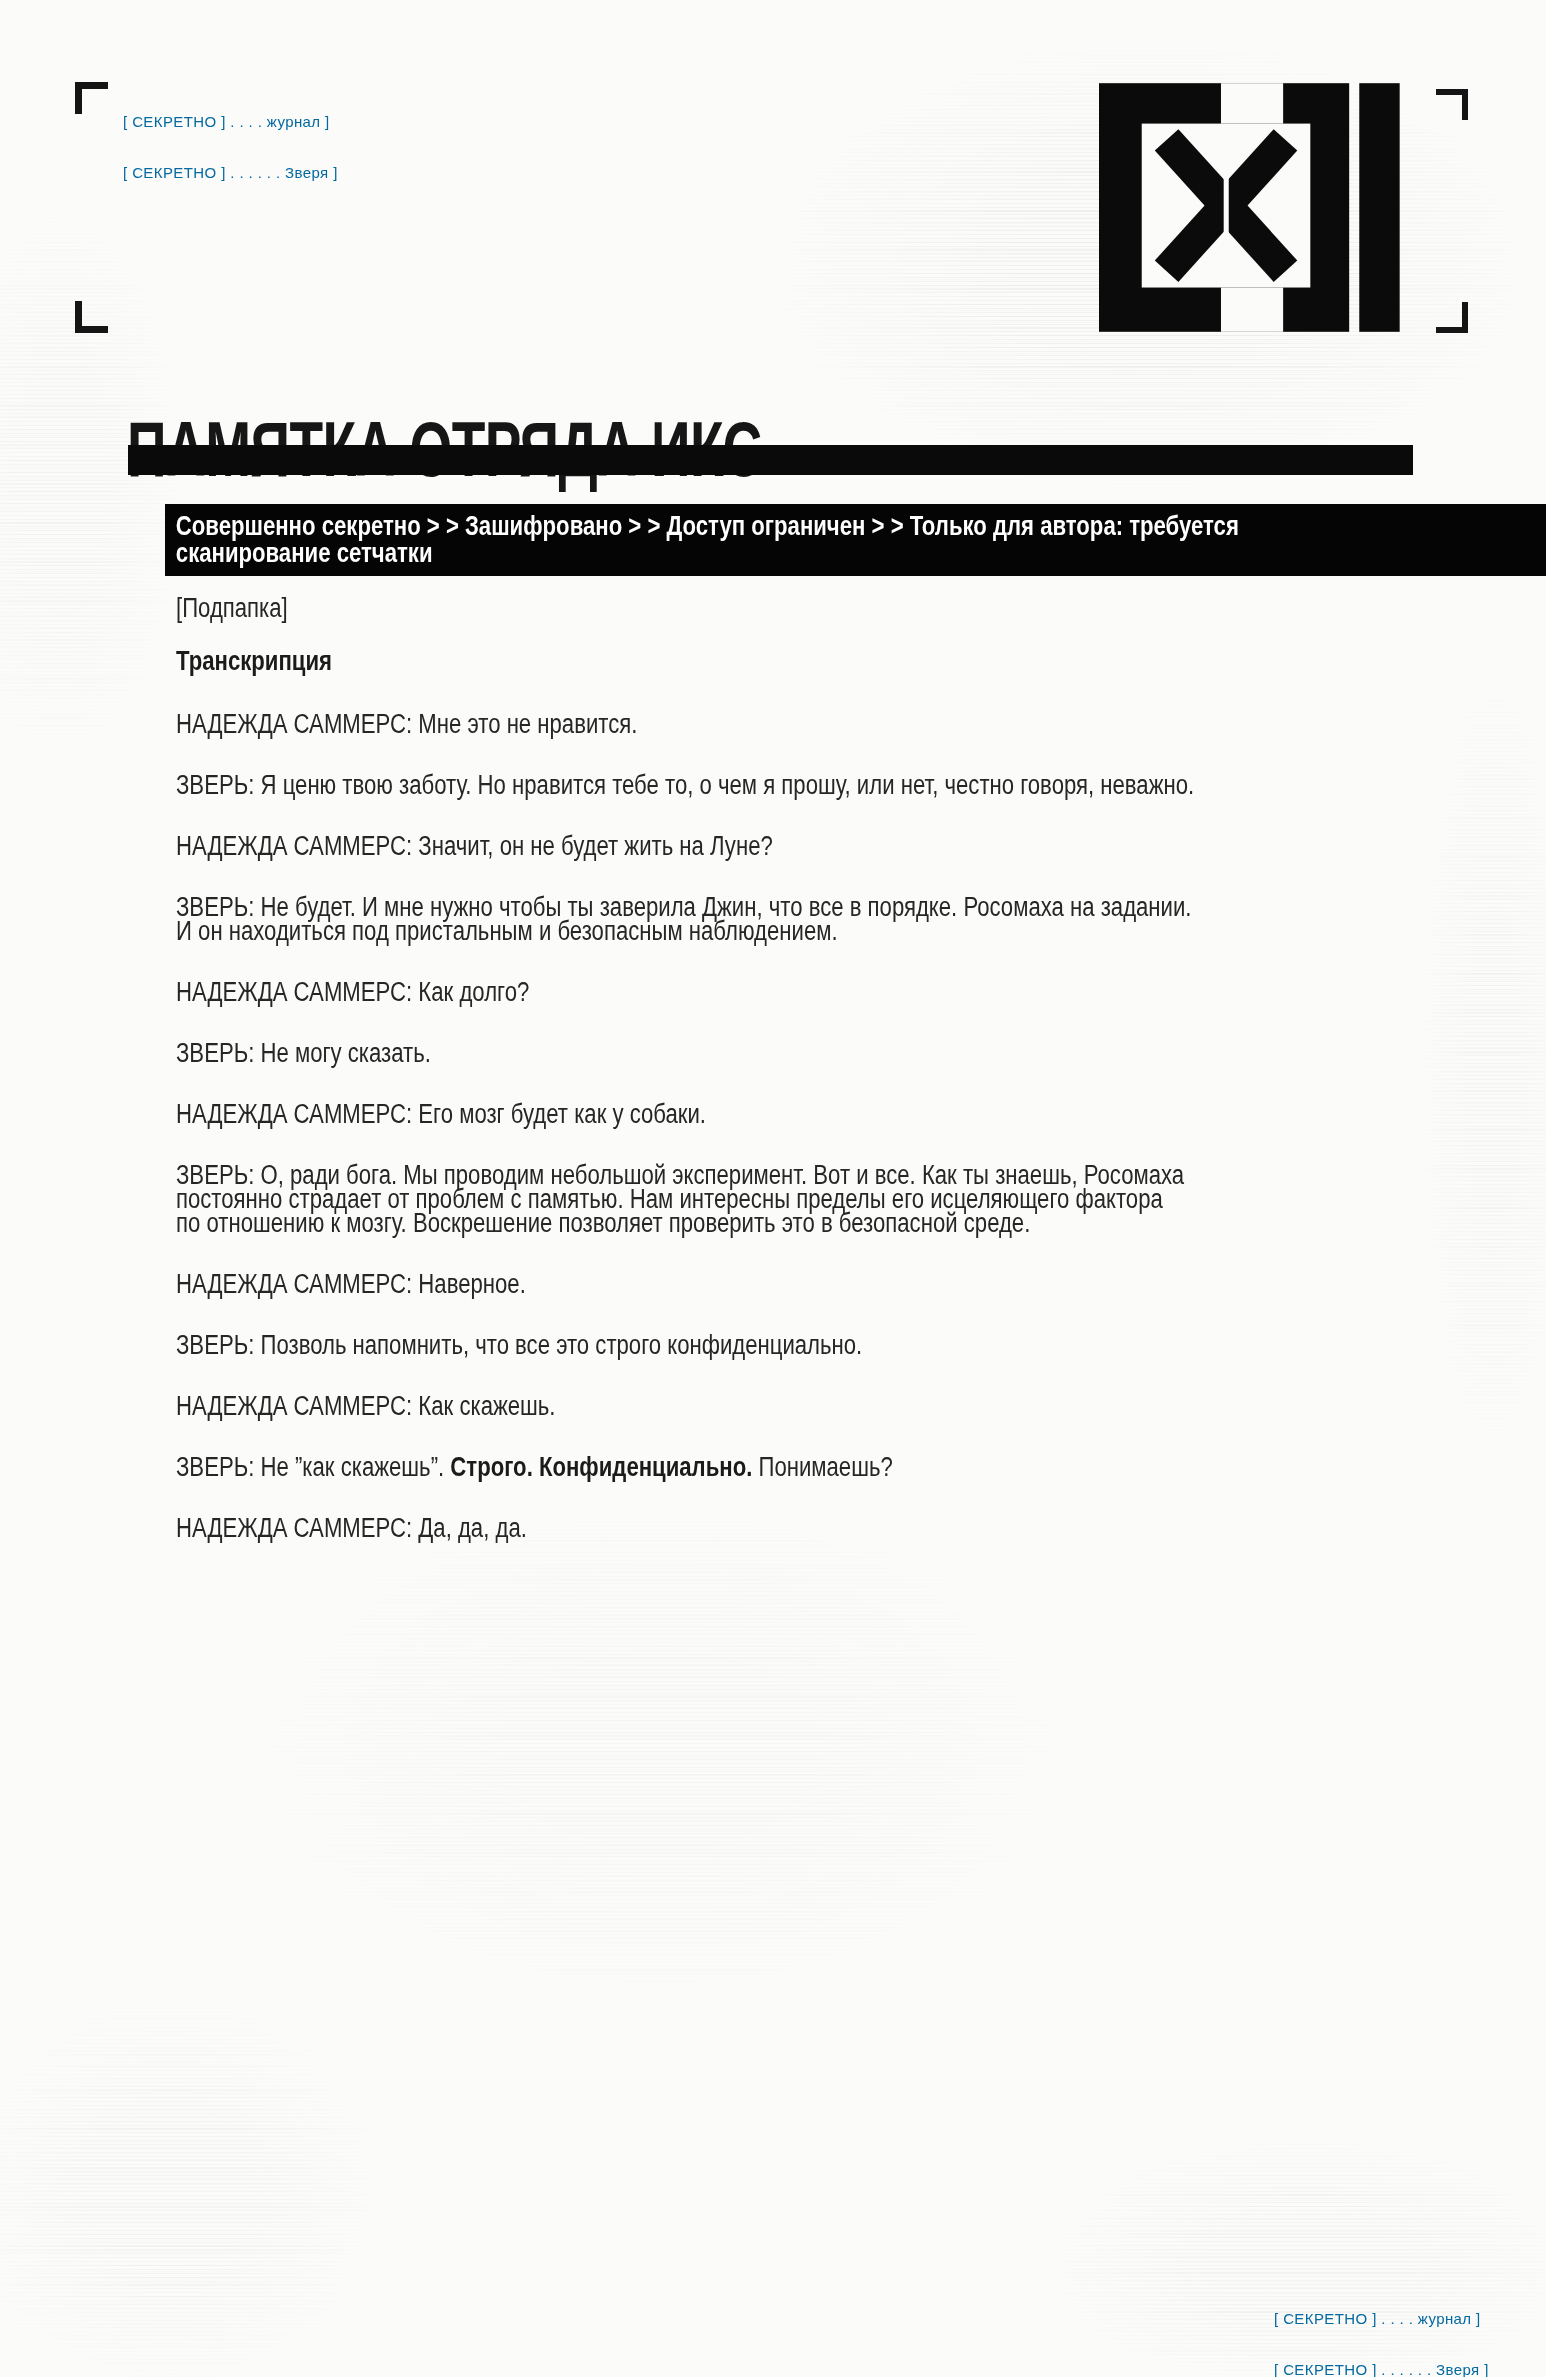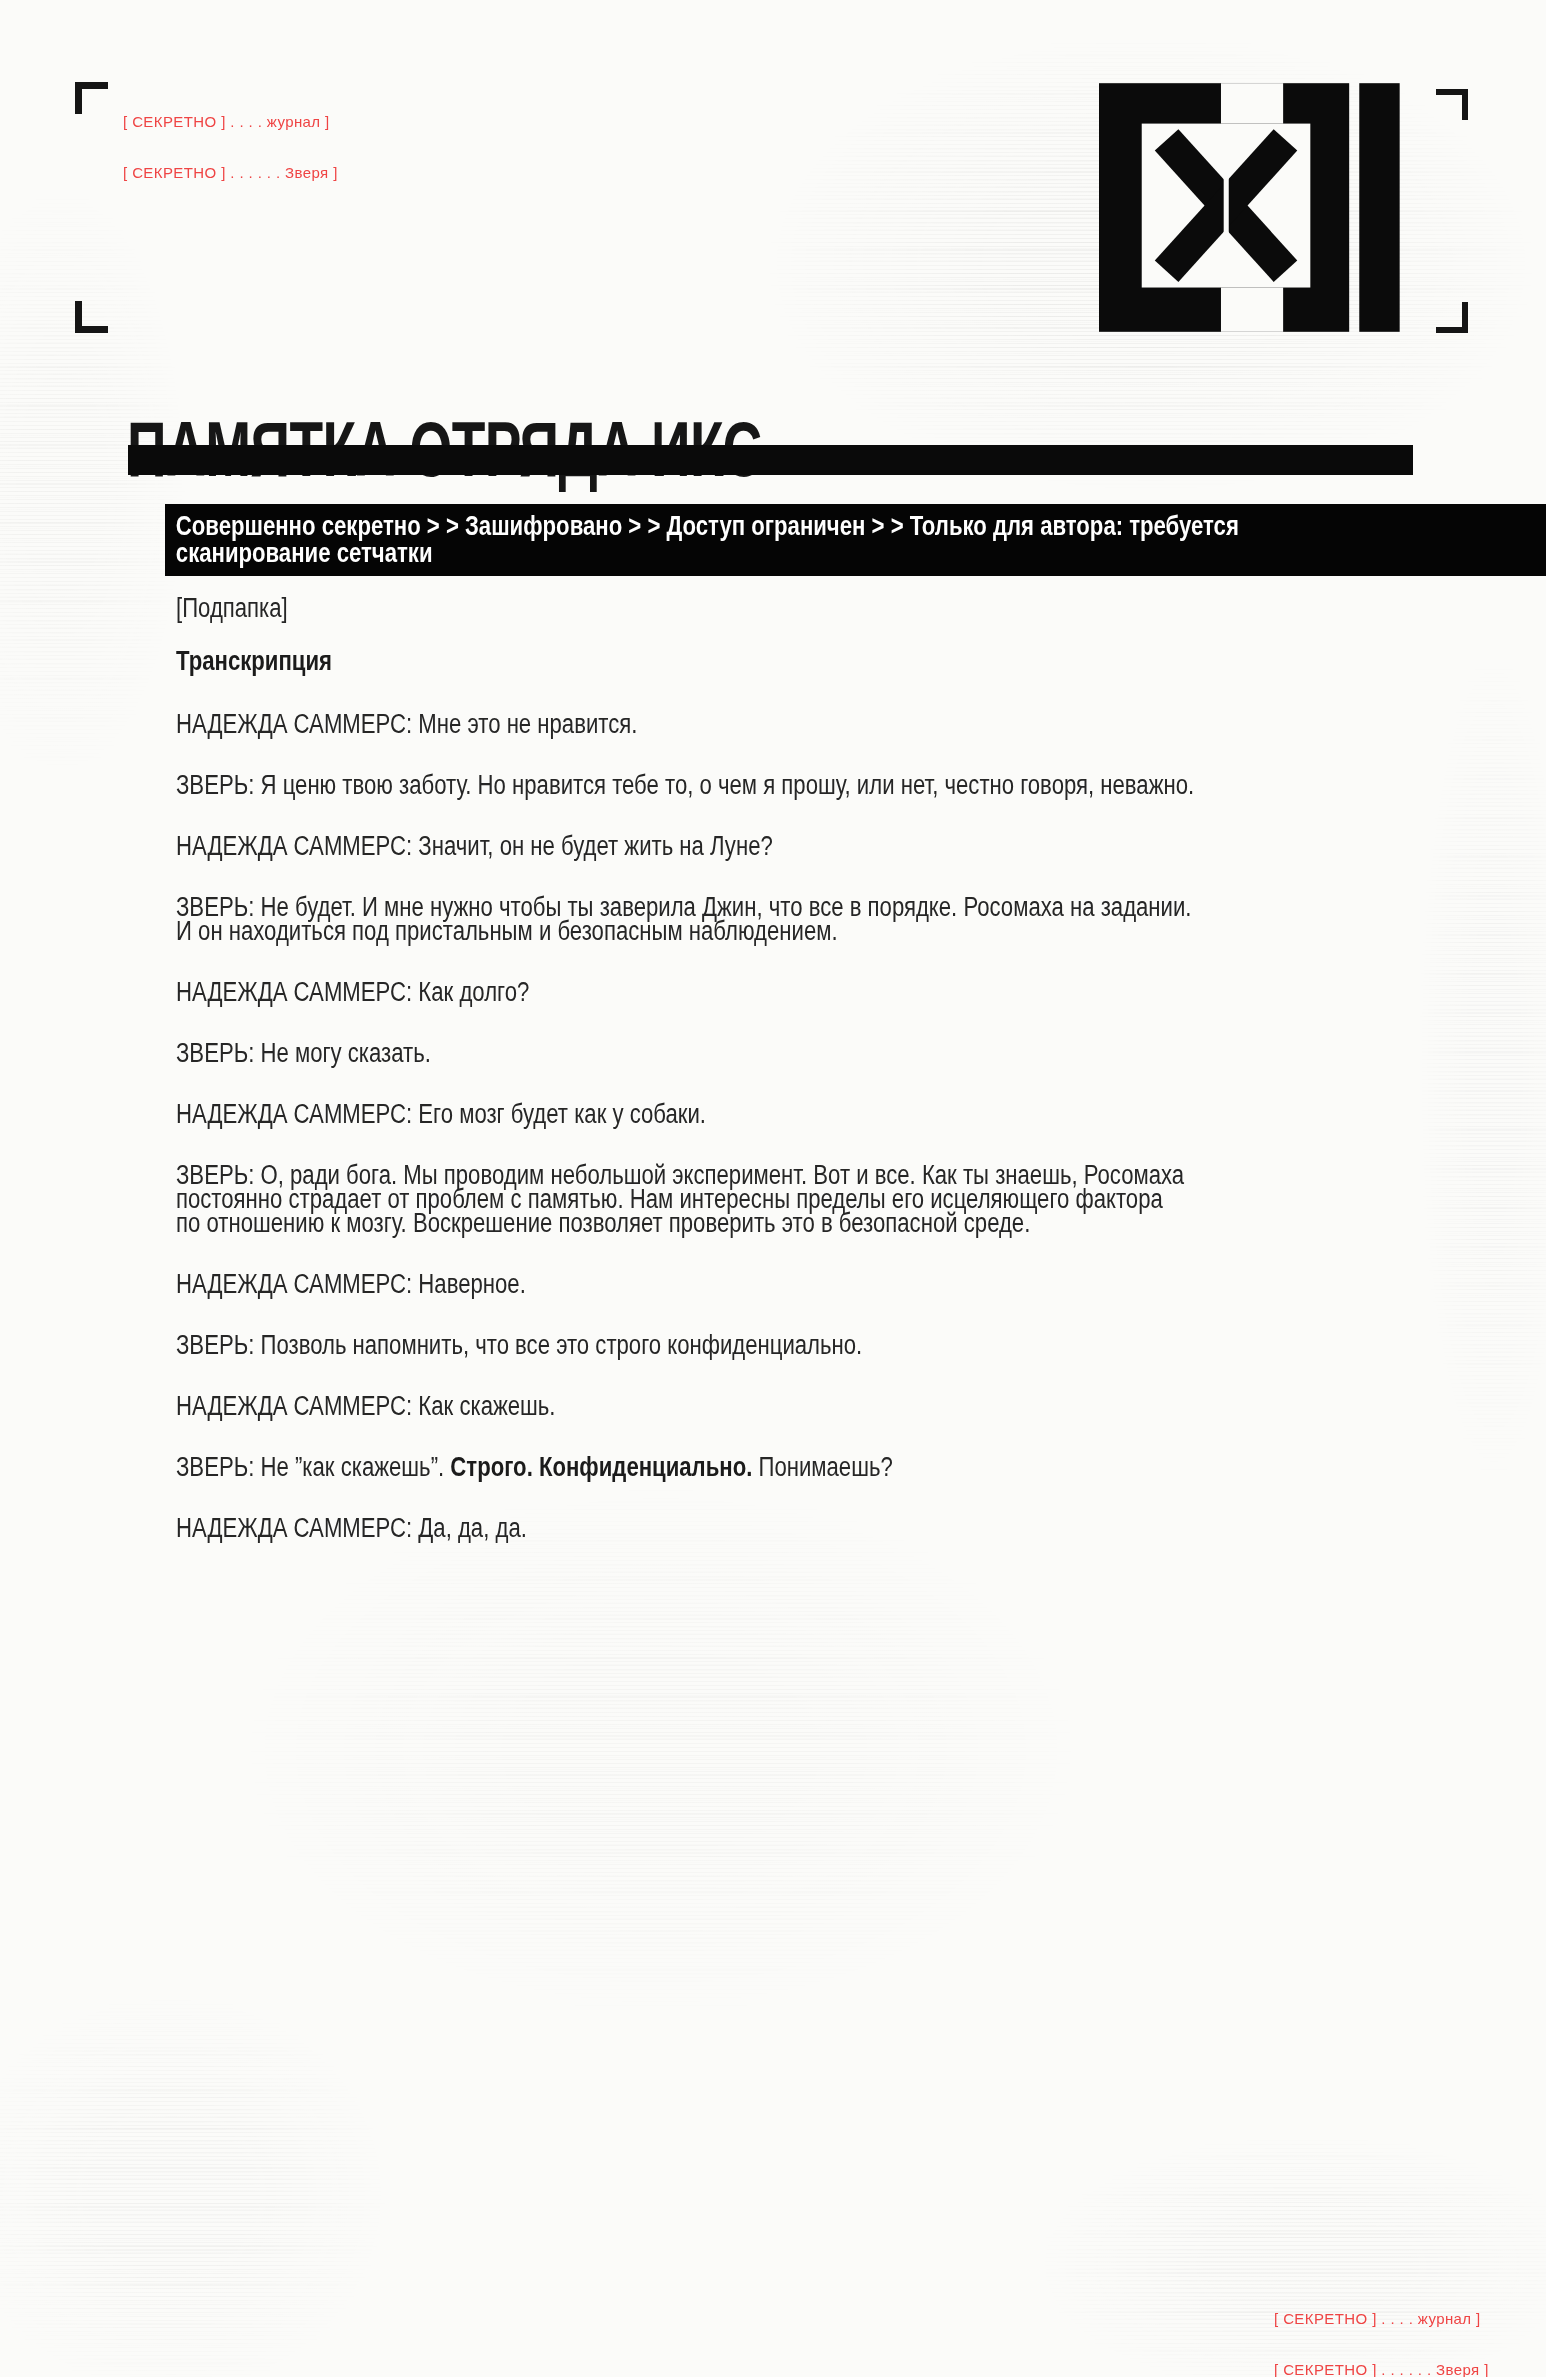--- a/index.html
+++ b/index.html
@@ -26,21 +26,21 @@
   .tex6{left:1416px;top:638px;width:156px;height:856px;opacity:.45;}
 
   
   .cb{position:absolute;width:26px;height:25px;}
   .cb-tl{left:75px;top:82px;border-top:7px solid #151515;border-left:7px solid #151515;}
   .cb-bl{left:75px;top:301px;border-bottom:7px solid #151515;border-left:7px solid #151515;}
   .cb-tr{left:1436px;top:89px;border-top:6.2px solid #151515;border-right:6.2px solid #151515;}
   .cb-br{left:1436px;top:302px;border-bottom:6.2px solid #151515;border-right:6.2px solid #151515;}
 
   
-  .class-lines{position:absolute;font-size:15px;line-height:17px;color:#ef4444;letter-spacing:0.4px;white-space:pre;}
+  .class-lines{position:absolute;font-size:15px;line-height:17px;color:#0369a1;letter-spacing:0.4px;white-space:pre;}
   .class-header{left:123px;top:79px;}
   .class-footer{left:1274px;top:2276px;}
   .class-lines span{display:block;}
 
   
   .logo{position:absolute;left:1099px;top:83px;width:303px;height:249px;}
 
   
   .doc-title{
     position:absolute;left:127px;top:359px;

